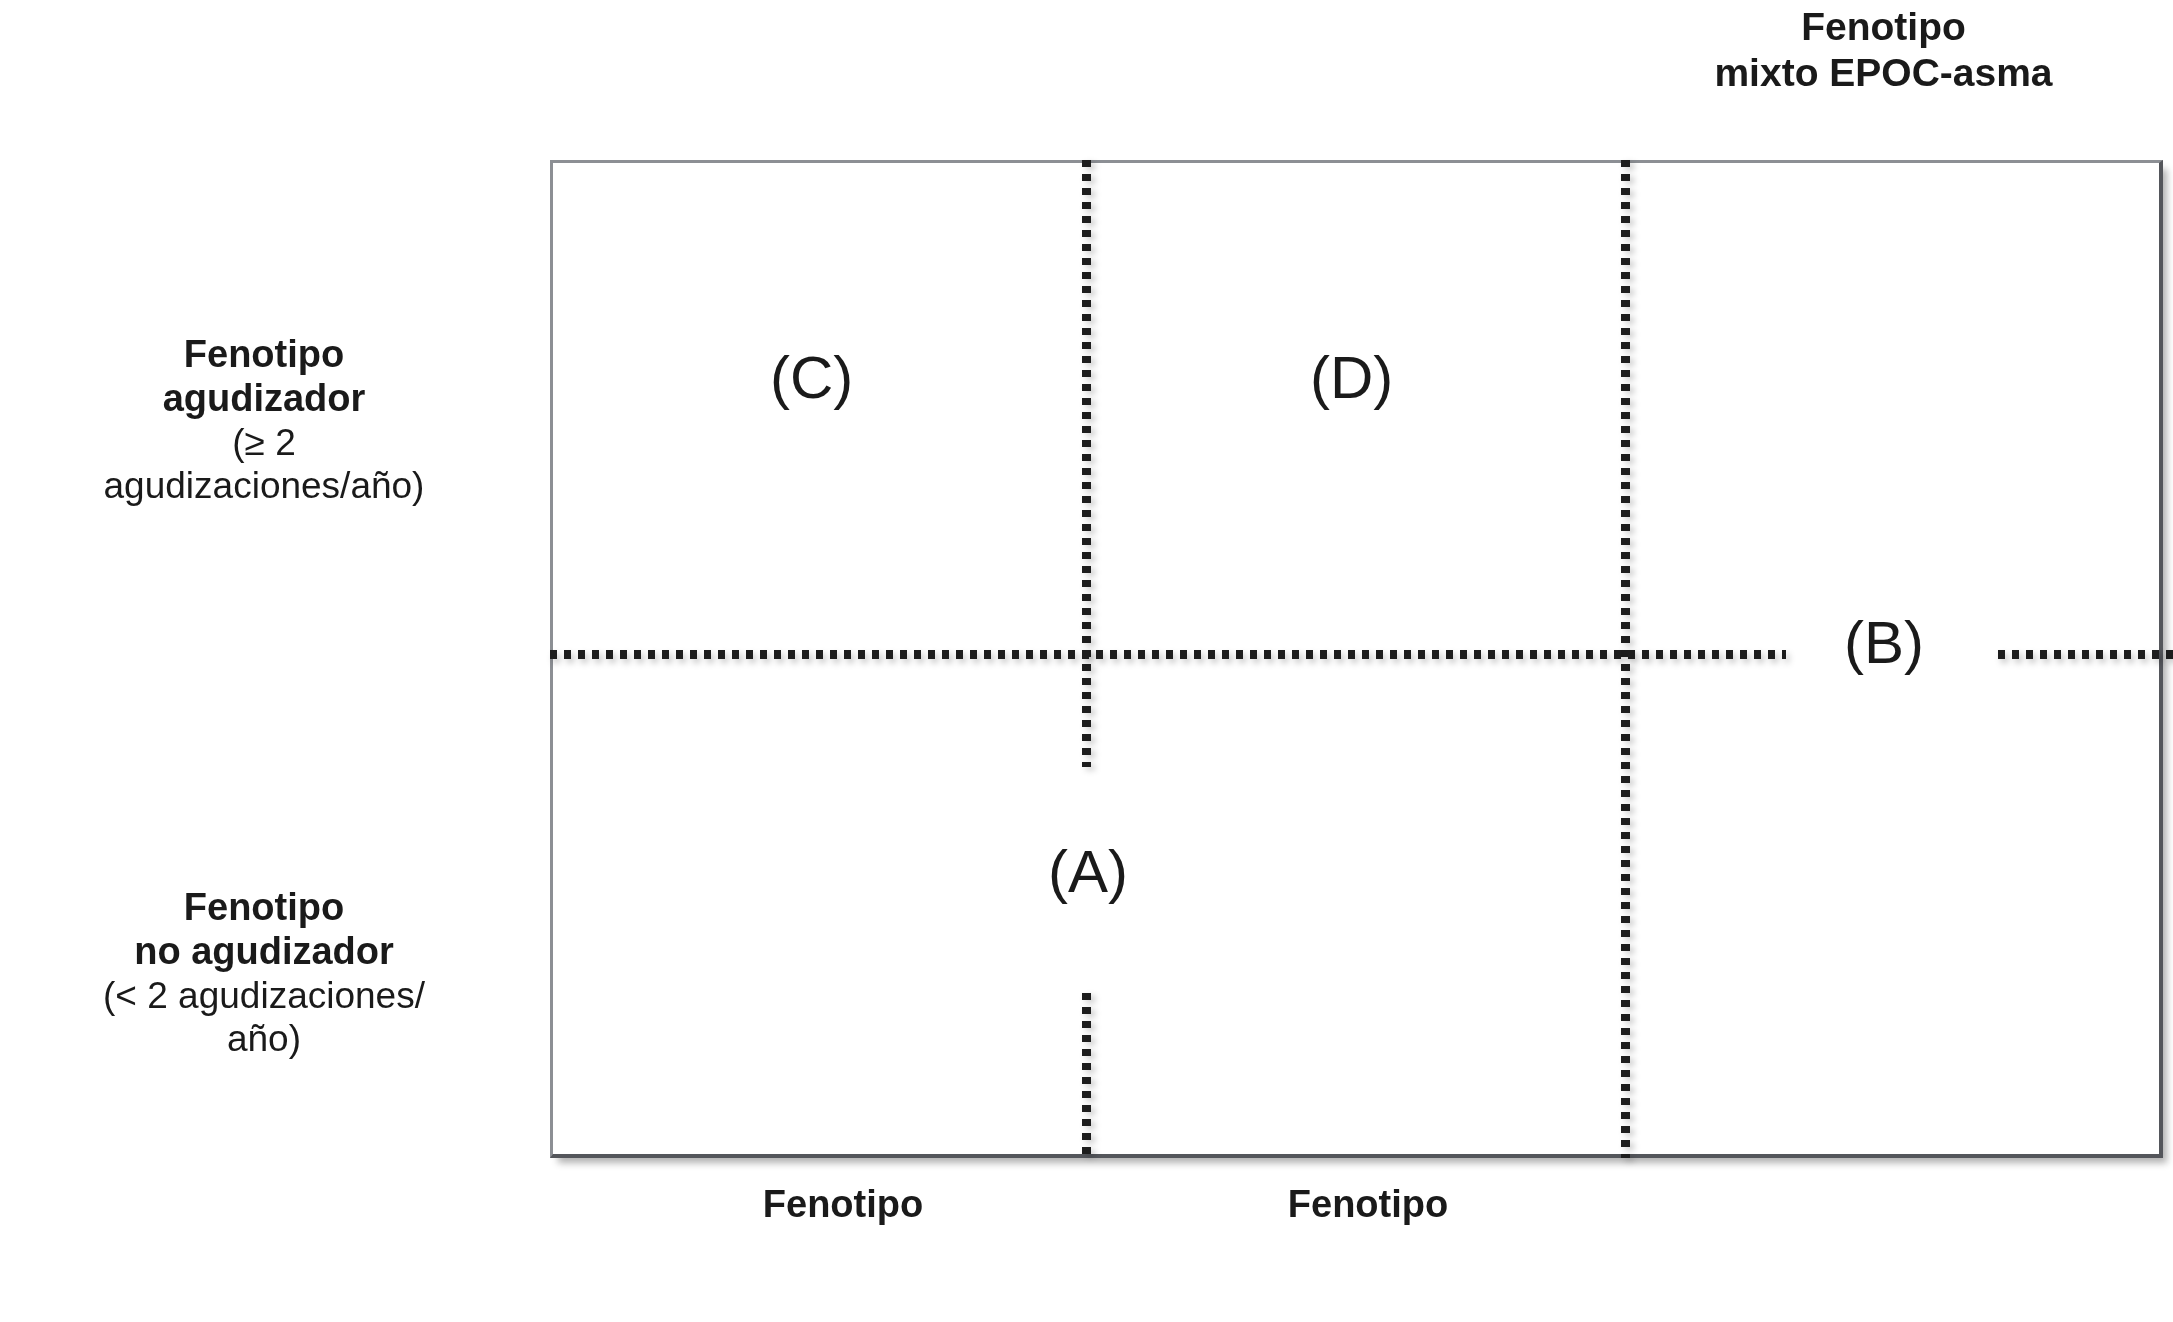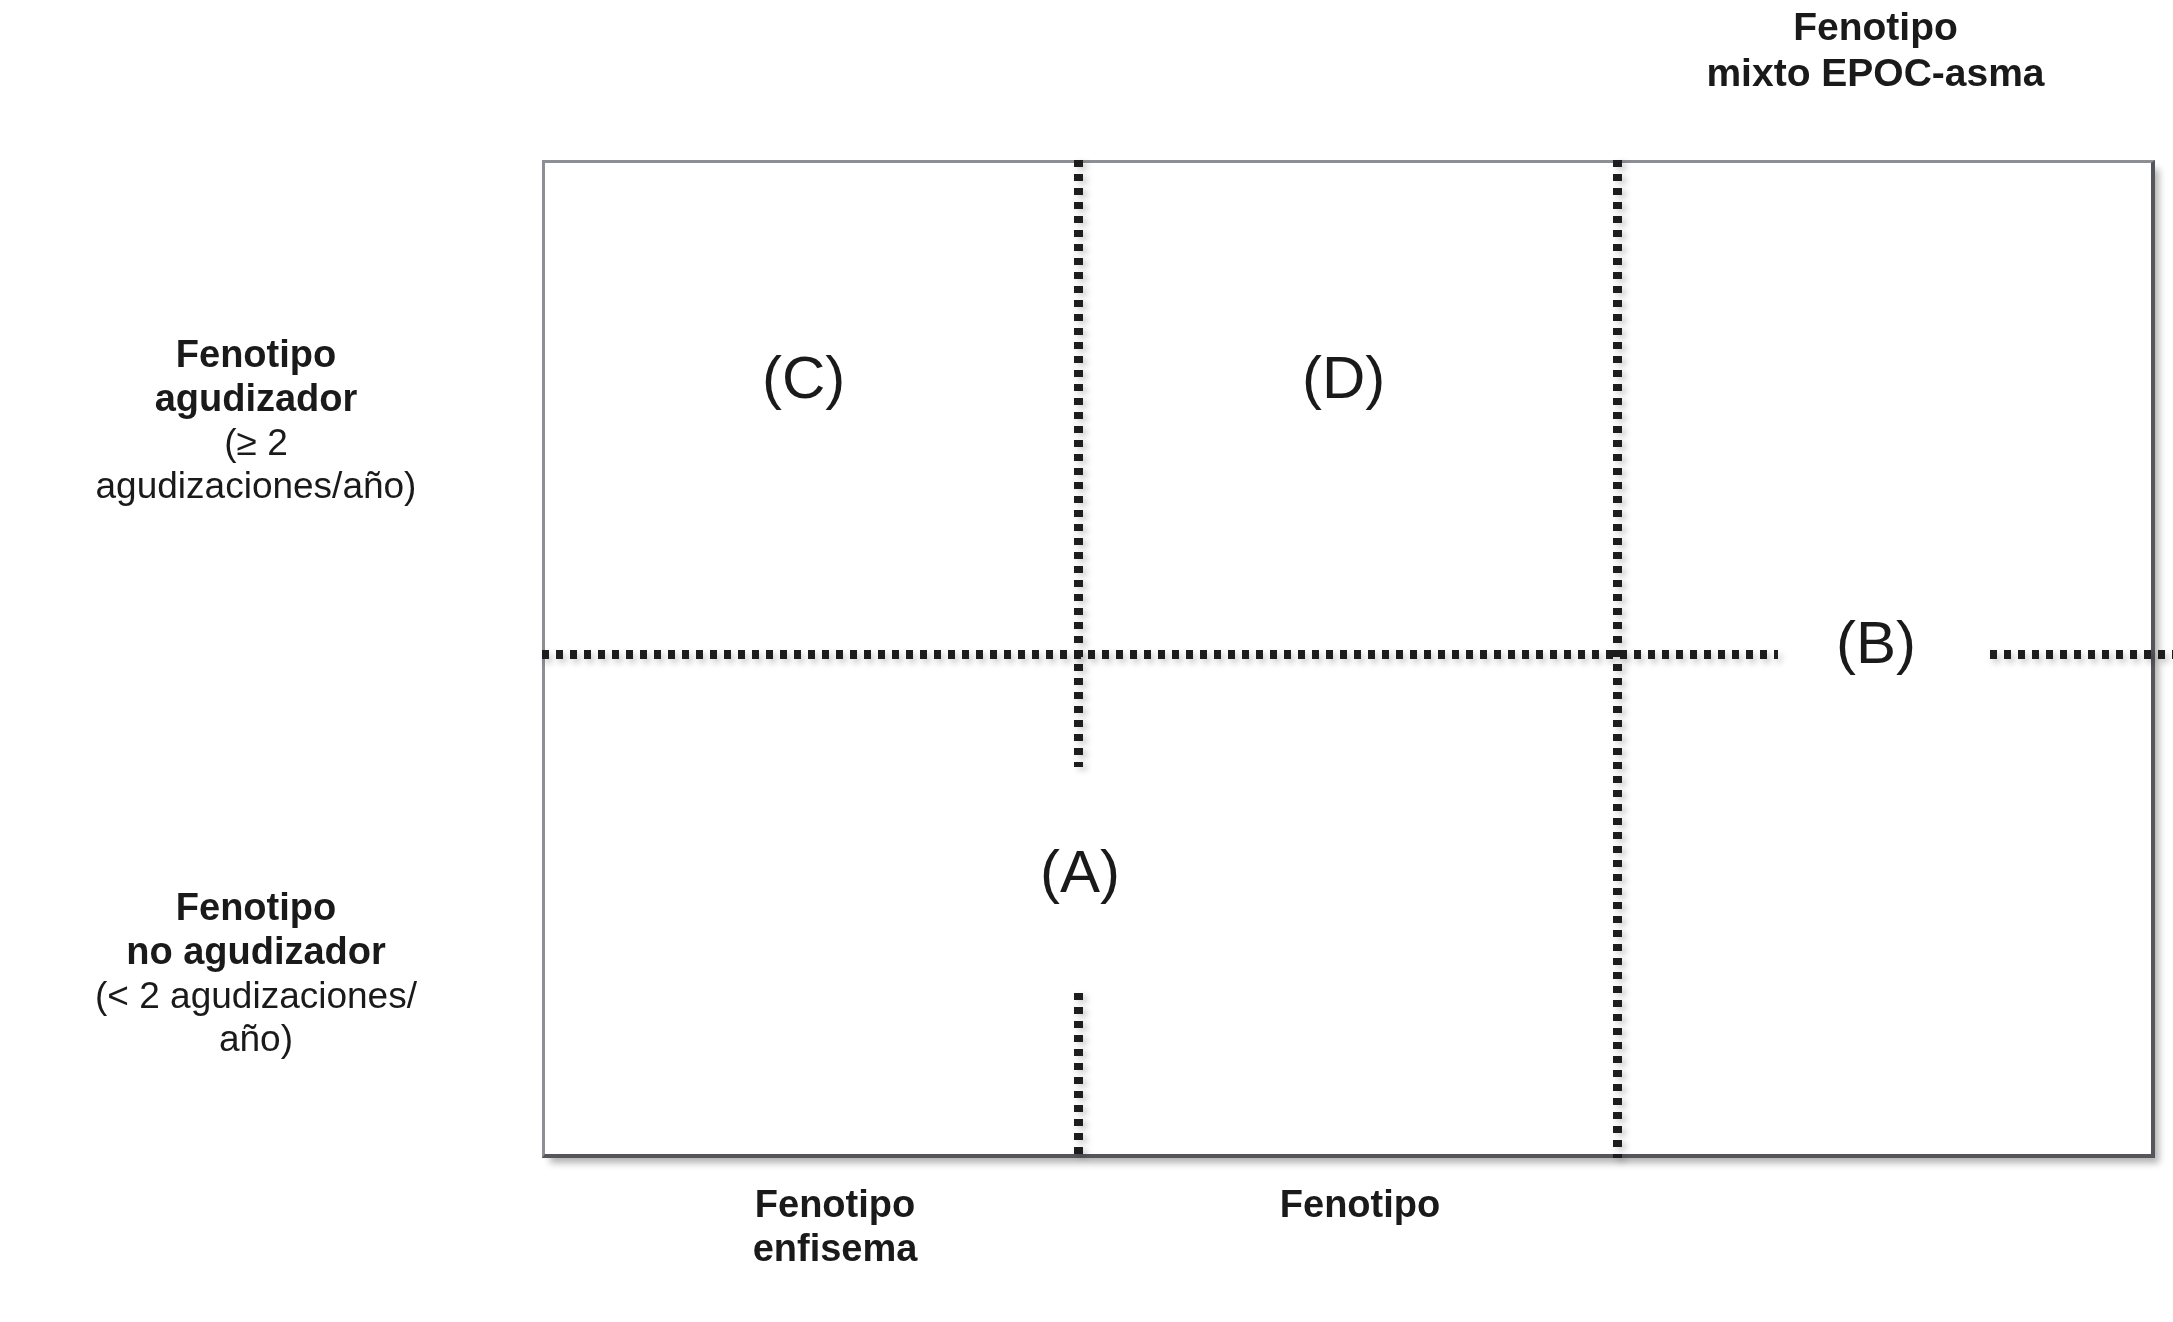--- a/index.html
+++ b/index.html
@@ -13,20 +13,21 @@
     position: relative;
     overflow: hidden;
     font-family: "Liberation Sans", sans-serif;
     color: #1a1a1a;
     -webkit-font-smoothing: antialiased;
   }
 
   .canvas {
     position: absolute;
     inset: 0;
+    margin-left: 8px;
   }
 
   
   .diagram-box {
     position: absolute;
     left: 542px;
     top: 160px;
     width: 1613px;
     height: 998px;
     background: #ffffff;
@@ -167,20 +168,19 @@
   <div class="h-divider h-divider-left"></div>
   <div class="h-divider h-divider-right"></div>
 
   <div class="quad-label quad-c">(C)</div>
   <div class="quad-label quad-d">(D)</div>
   <div class="quad-label quad-a">(A)</div>
   <div class="quad-label quad-b">(B)</div>
 
   <div class="caption caption-emphysema">
     <span class="strong">Fenotipo</span>
-    <span class="strong">enfisema</span>
   </div>
 
   <div class="caption caption-bronchitis">
     <span class="strong">Fenotipo</span>
   </div>
 
 </div>
 
 </body></html>

